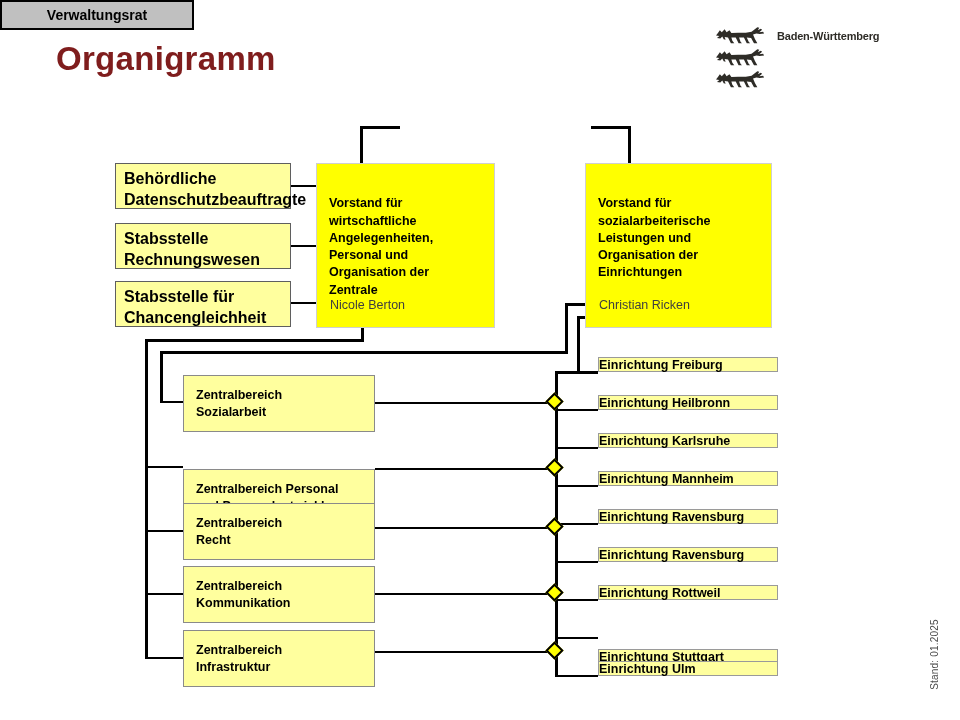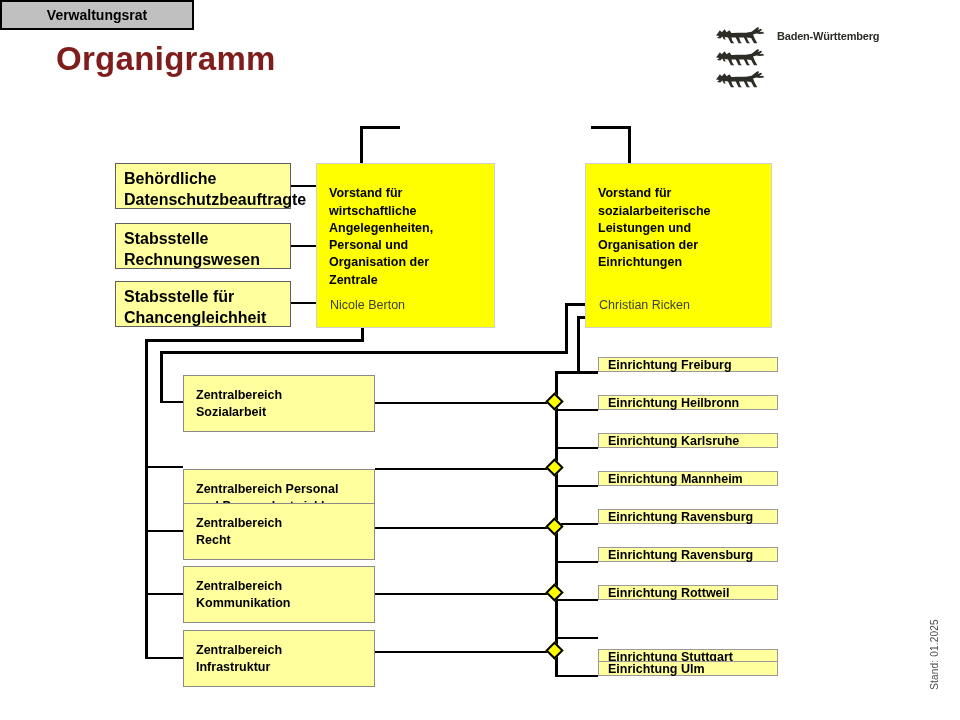--- a/index.html
+++ b/index.html
@@ -14,26 +14,26 @@
   .lions svg{display:block;}
   .logo-text{font-size:11px;font-weight:700;color:#2e2c27;line-height:20.5px;letter-spacing:-.2px;text-align:right;}
 
   
   .bx{position:absolute;background:#FFFF9E;border:1px solid #777;}
   .box-root{left:398px;top:113px;width:194px;height:30px;background:#C0C0C0;border:2px solid #000;
             display:flex;align-items:center;justify-content:center;font-size:14px;font-weight:700;}
   .box-staff{left:115px;width:176px;height:46px;border-color:#5f5f5f;
              font-size:16px;font-weight:700;line-height:1.3;padding:5px 4px 5px 8px;white-space:pre-line;}
   .box-vorstand{background:#FFFF00;border:1px solid #cfcfcf;width:179px;height:165px;top:163px;
-                padding:4px 12px;font-size:12.5px;font-weight:700;line-height:1.38;white-space:pre-line;}
+                padding:14px 12px;font-size:12.5px;font-weight:700;line-height:1.38;white-space:pre-line;}
   .box-vorstand .person{position:absolute;left:13px;bottom:13px;font-weight:400;color:#3f3f3f;white-space:nowrap;}
   .box-zb{left:183px;width:192px;height:57px;border-color:#8a8a8a;display:flex;align-items:center;
           padding-left:12px;font-size:12.5px;font-weight:700;line-height:1.3;white-space:pre-line;}
   .box-einr{left:598px;width:180px;height:15px;border-color:#9a9a9a;display:flex;align-items:center;
-            padding-left:9px;font-size:12.5px;font-weight:700;}
+            font-size:12.5px;font-weight:700;}
 
   
   .ln{position:absolute;background:#000;}
   .diamond{position:absolute;left:548px;width:13px;height:13px;background:#FFFF00;border:2px solid #000;
            transform:rotate(45deg);}
 
   .stand-note{position:absolute;left:890px;top:649px;width:88px;transform:rotate(-90deg);
               font-size:10px;color:#4a4a4a;text-align:center;letter-spacing:.2px;}
 </style>
 </head>

